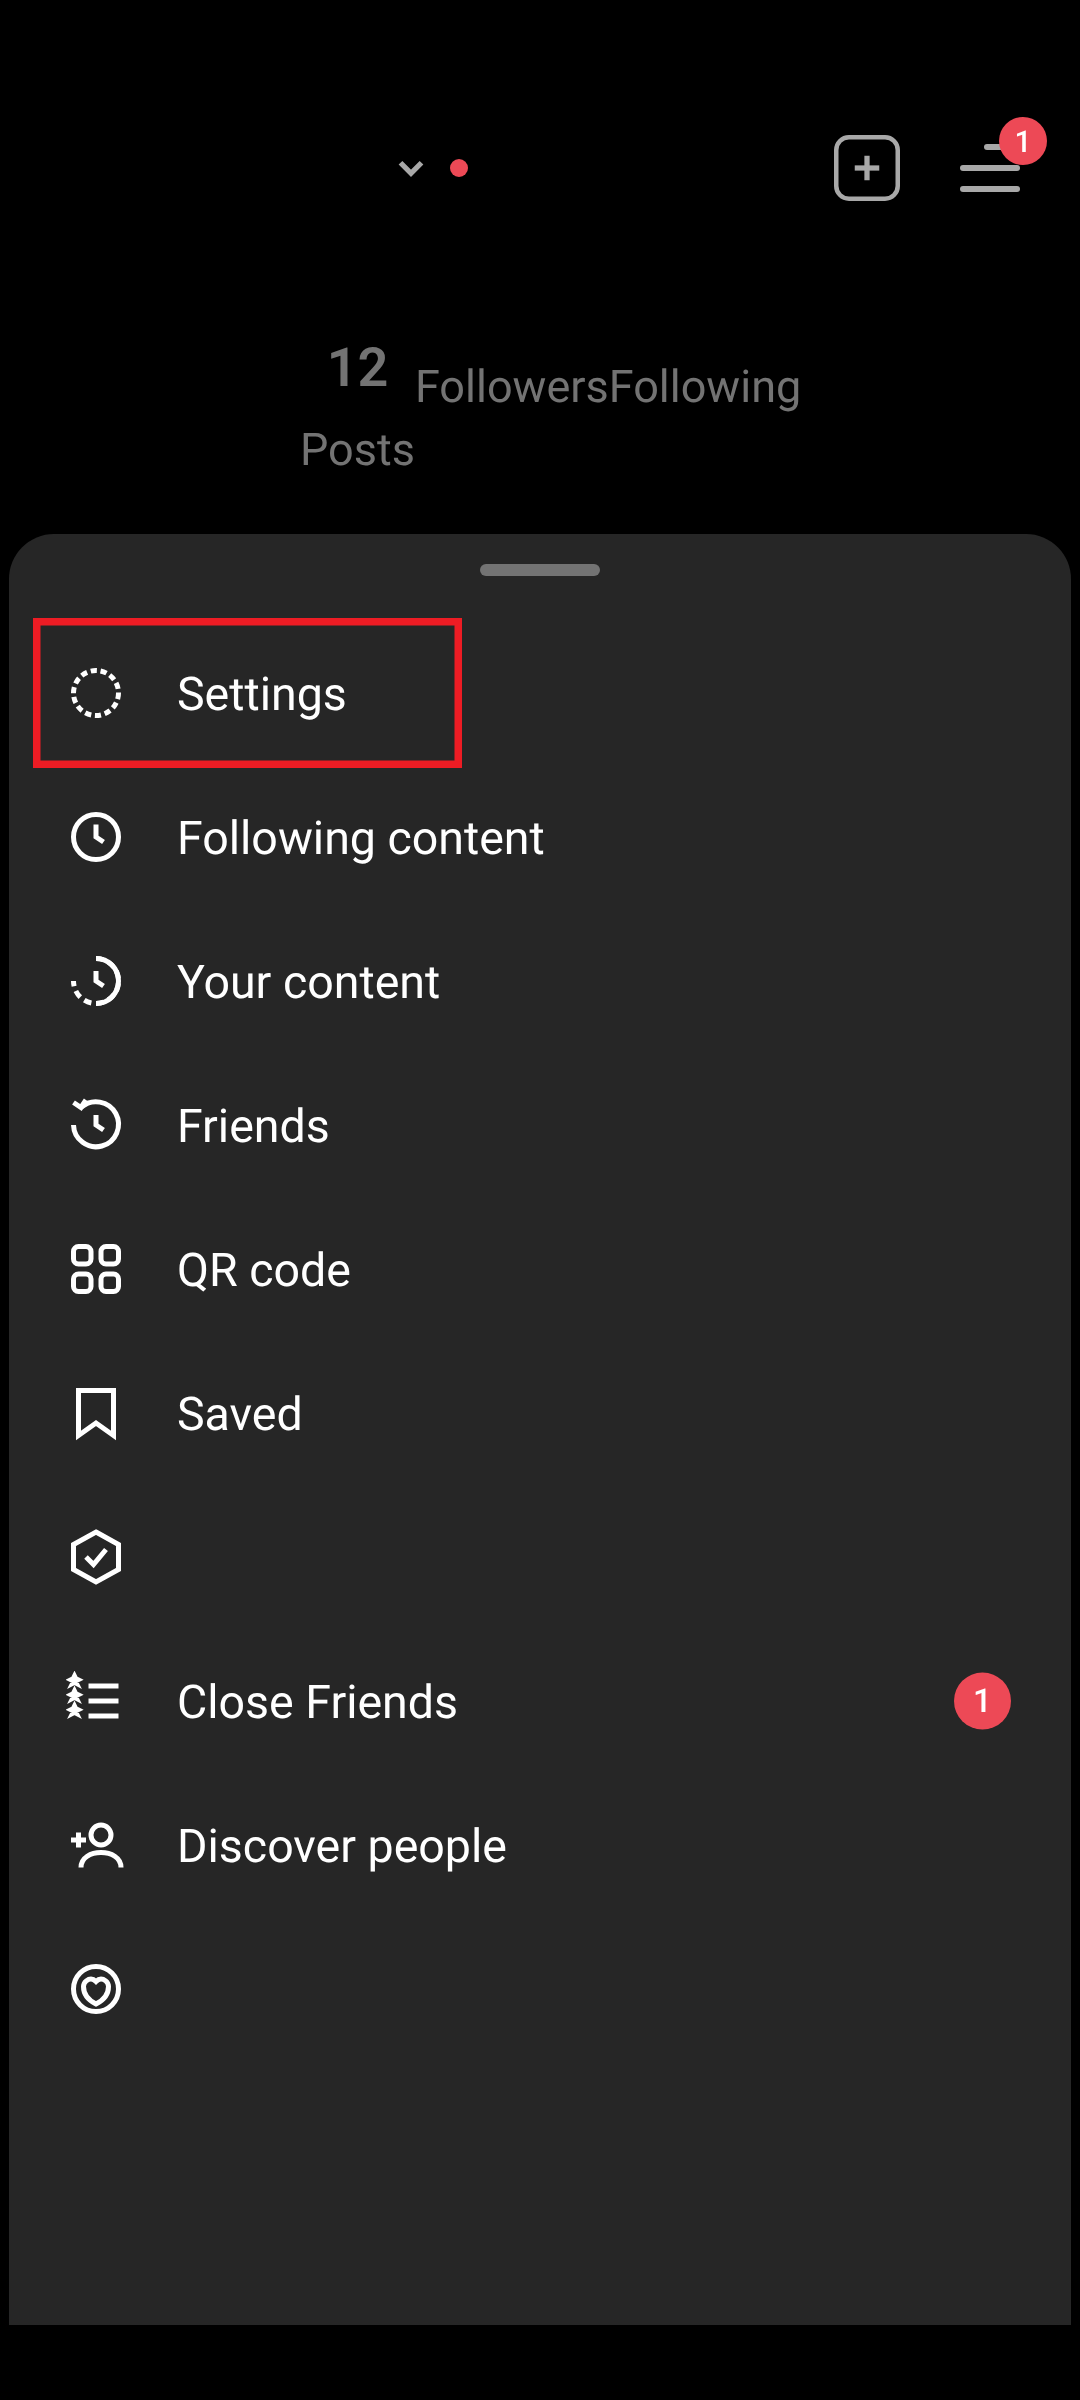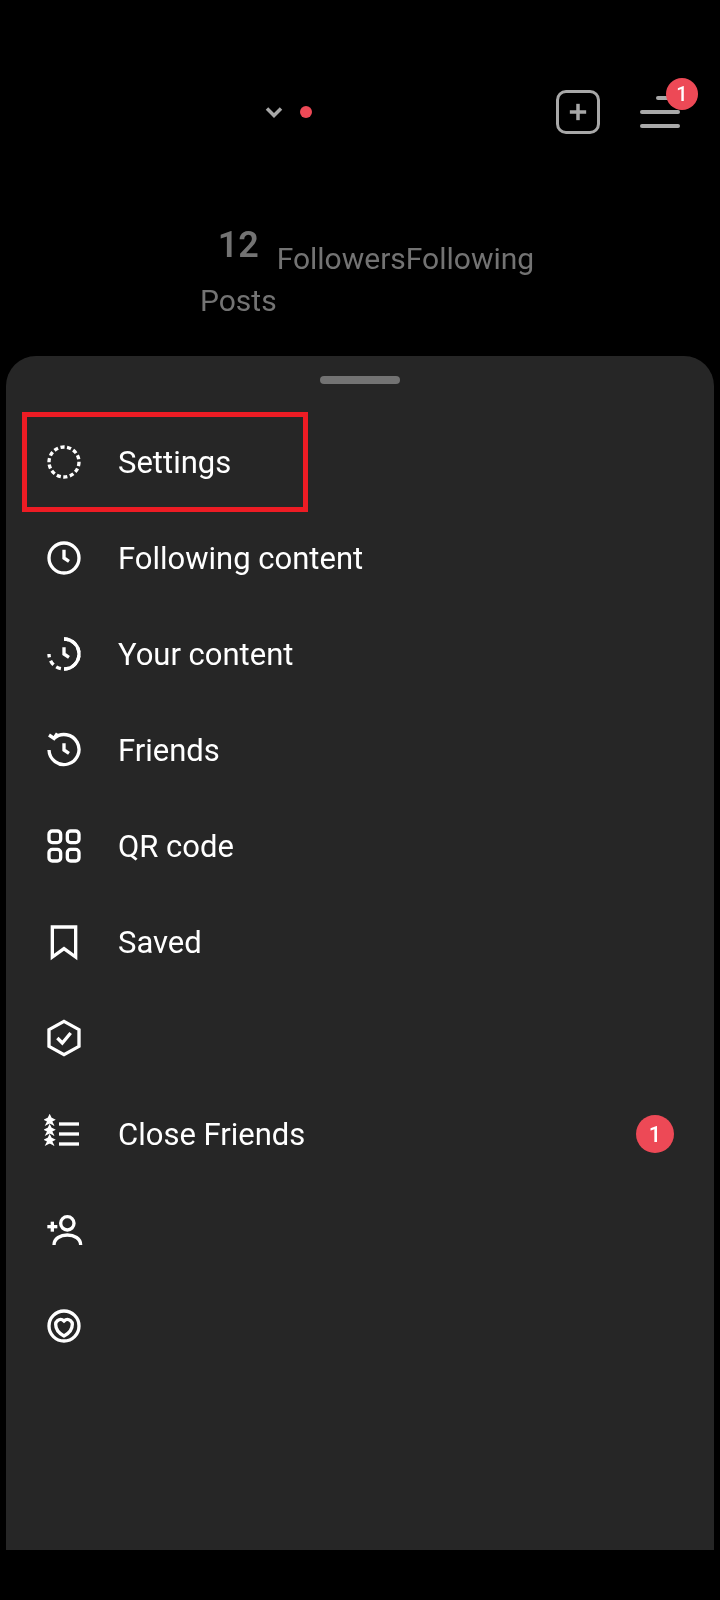--- a/index.html
+++ b/index.html
@@ -314,20 +314,21 @@
 
   <div class="menu-item">
     <div class="menu-icon">
       <svg viewBox="0 0 24 24">
           <circle cx="14" cy="8" r="4"></circle>
           <path d="M6 21c0-4 4-6 8-6s8 2 8 6"></path>
           <line x1="2" y1="10" x2="8" y2="10"></line>
           <line x1="5" y1="7" x2="5" y2="13"></line>
         </svg>
     </div>
+    <span class="menu-label">Discover people</span>
   </div>
 
   <div class="menu-item">
     <div class="menu-icon">
       <svg viewBox="0 0 24 24">
           <circle cx="12" cy="12" r="9"></circle>
           <path d="M12 18c-2-1-5-3-5-7 0-2 2-3 3-3 1 0 2 1 2 1s1-1 2-1c1 0 3 1 3 3 0 4-3 6-5 7z"></path>
         </svg>
     </div>
   </div>

